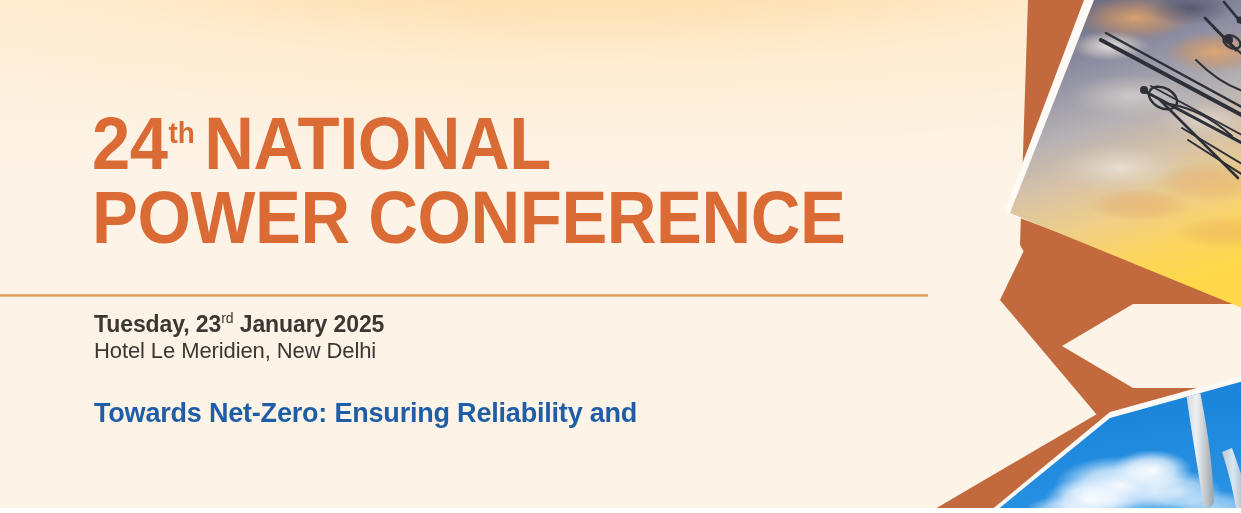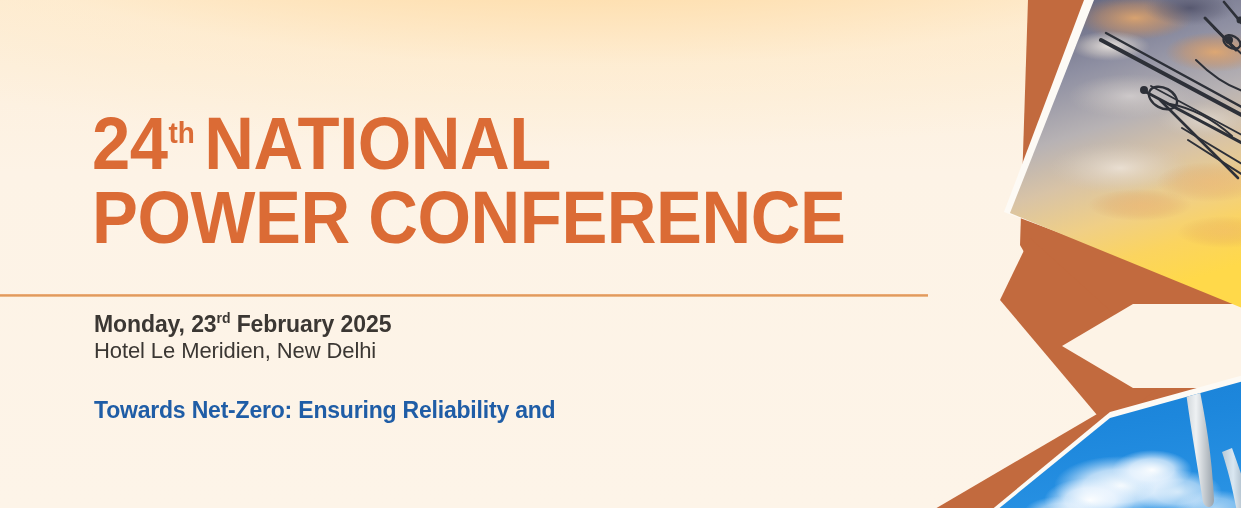--- a/index.html
+++ b/index.html
@@ -99,39 +99,39 @@
   .meta-date {
     font-size: 23px;
     font-weight: 700;
     color: #3b3733;
     letter-spacing: -0.1px;
     white-space: nowrap;
   }
   .meta-date .sup {
     font-size: 14px;
     vertical-align: super;
-    font-weight: 700;
+    font-weight: 400;
     margin-top: 40px;
   }
   .meta-venue {
     font-size: 22px;
     font-weight: 400;
     color: #3b3733;
     letter-spacing: -0.1px;
     white-space: nowrap;
   }
 
   .theme {
     position: absolute;
     left: 94px;
     top: 394px;
     width: 820px;
     color: #1f5da6;
     font-weight: 700;
-    font-size: 23px;
+    font-size: 27px;
     line-height: 1.42;
     letter-spacing: -0.2px;
   }
   .theme-line { white-space: nowrap; display: block; }
 </style>
 </head>
 <body>
 
 <div id="banner">
 
@@ -294,21 +294,21 @@
   <div class="content">
 
     <div class="title-block">
       <div class="title-line title-line-1"><span>24</span><span class="ordinal">th</span><span>NATIONAL</span></div>
       <div class="title-line title-line-2">POWER CONFERENCE</div>
     </div>
 
     <div class="divider"></div>
 
     <div class="meta">
-      <div class="meta-date"><span>Monday, 23</span><span class="sup">rd</span><span> February 2025</span></div>
+      <div class="meta-date"><span>Tuesday, 23</span><span class="sup">rd</span><span> January 2025</span></div>
       <div class="meta-venue">Hotel Le Meridien, New Delhi</div>
     </div>
 
     <div class="theme">
       <span class="theme-line">Towards Net-Zero: Ensuring Reliability and</span>
     </div>
 
   </div>
 </div>
 

